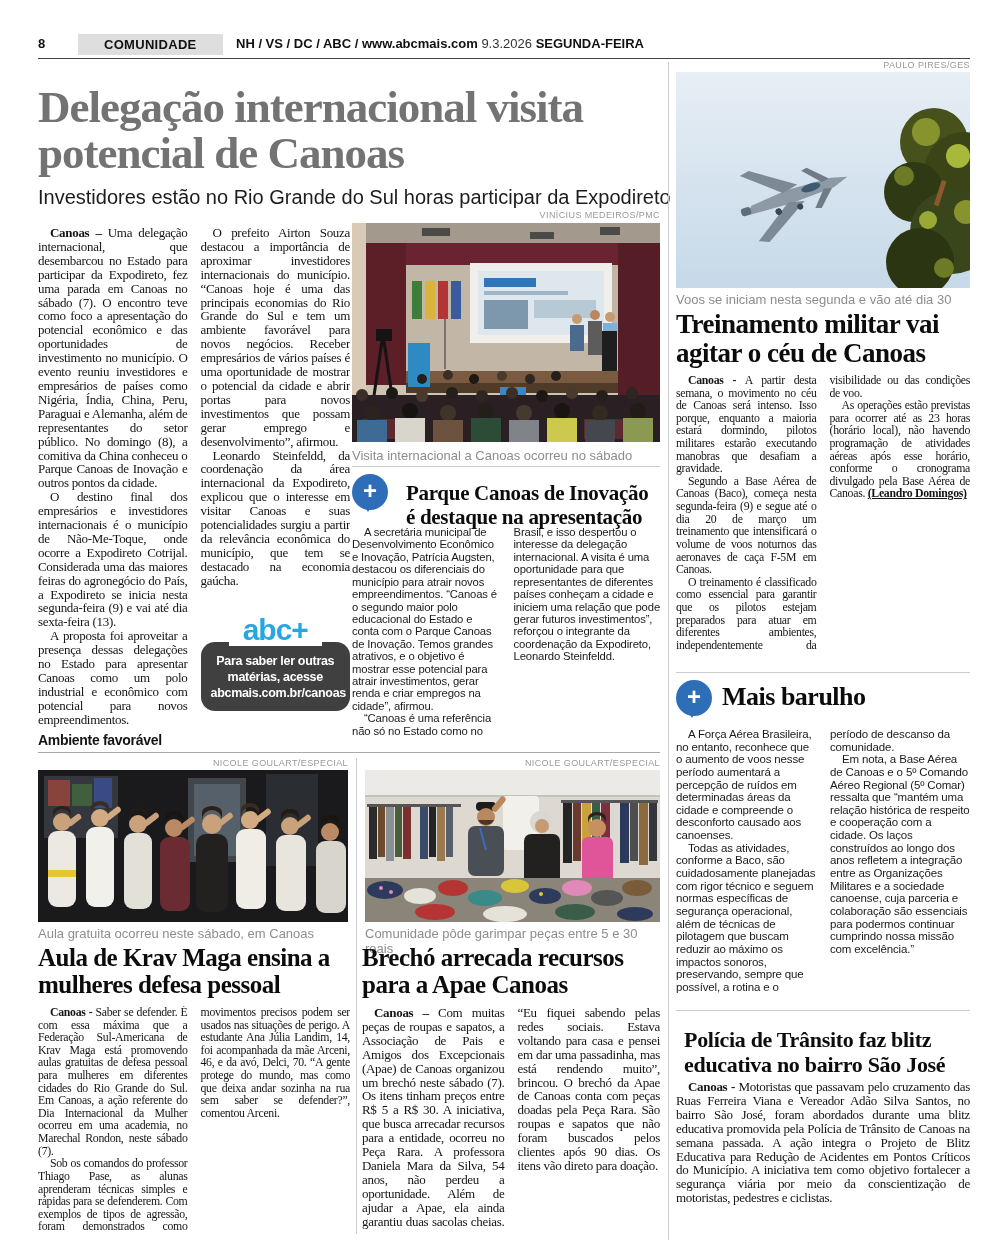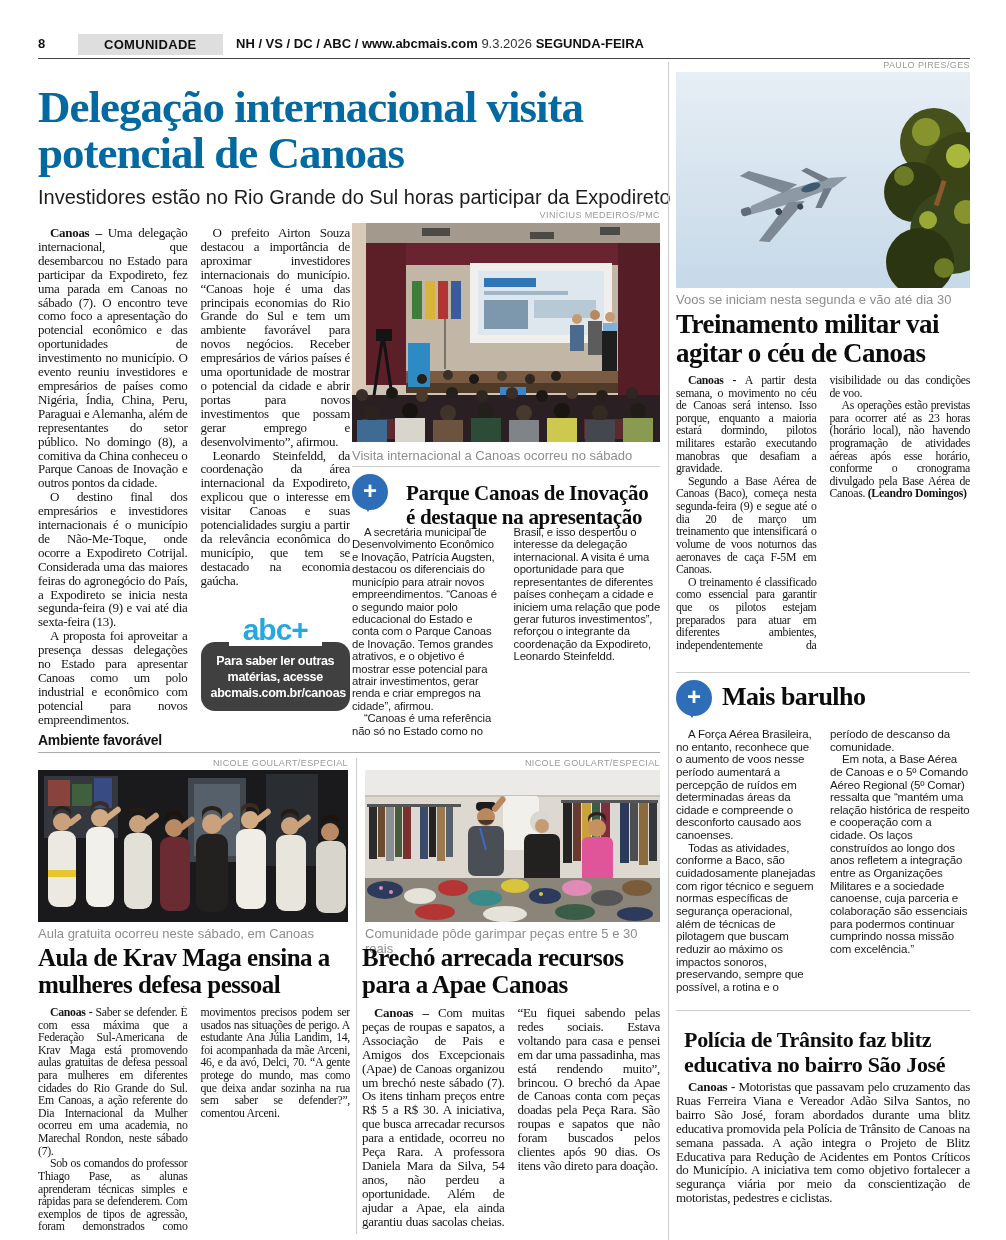--- a/index.html
+++ b/index.html
@@ -11,39 +11,39 @@
   .mast{position:absolute;left:38px;top:34px;width:932px;height:22px;
         font-family:"Liberation Sans",sans-serif;font-size:13px;font-weight:bold;color:#111;}
   .mast .pgnum{position:absolute;left:0;top:2px;}
   .mast .sectag{position:absolute;left:40px;top:0;background:#dedede;padding:3px 26px;letter-spacing:.3px;}
   .mast .edline{position:absolute;left:198px;top:2px;font-weight:bold;}
   .mast .edline .date{font-weight:normal;color:#333;}
   .mast-rule{position:absolute;left:38px;top:58px;width:932px;border-top:1px solid #444;}
 
   
   .h-lead{position:absolute;left:38px;top:84px;width:640px;margin:0;
-          font-size:45px;line-height:1.03;font-weight:bold;letter-spacing:-1px;color:#0369a1;}
+          font-size:45px;line-height:1.03;font-weight:bold;letter-spacing:-1px;color:#737373;}
   .deck{position:absolute;left:38px;top:186px;width:930px;margin:0;
         font-family:"Liberation Sans",sans-serif;font-size:20px;font-weight:normal;color:#1c1c1c;}
 
   .headline-md{margin:0;font-size:27px;line-height:1.06;font-weight:bold;letter-spacing:-.5px;color:#0c0c0c;}
   .headline-sm{margin:0;font-size:25px;line-height:1.08;font-weight:bold;letter-spacing:-.5px;color:#0c0c0c;}
   .headline-xs{margin:8px;font-size:22px;line-height:1.12;font-weight:bold;letter-spacing:-.3px;color:#0c0c0c;}
 
   
   .cols2{column-count:2;column-gap:13px;column-fill:auto;overflow:hidden;}
   .serifbody{font-size:13px;line-height:1.07;letter-spacing:-.3px;text-align:justify;
              hyphens:auto;-webkit-hyphens:auto;}
   .serifbody p,.sansbody p{margin:0;text-indent:12px;}
   .sansbody{font-family:"Liberation Sans",sans-serif;font-size:11.3px;line-height:1.1;
             letter-spacing:-.15px;color:#1a1a1a;overflow:hidden;}
   .dl{font-weight:bold;}
   .subhead2{font-family:"Liberation Sans",sans-serif;font-weight:bold;font-size:14px;
             margin:6px 0 2px;text-indent:0;}
-  .byline{font-weight:bold;}
+  .byline{font-weight:bold;text-decoration:underline;}
 
   .sz-mil{font-size:11.8px;}
   .sz-krav{font-size:11.8px;}
   .sz-brecho{font-size:13px;}
 
   
   .credit{font-family:"Liberation Sans",sans-serif;font-size:9px;letter-spacing:.4px;
           color:#9a9a9a;text-align:right;text-transform:uppercase;}
   .caption{font-family:"Liberation Sans",sans-serif;font-size:13px;color:#8d8d8d;}
 

